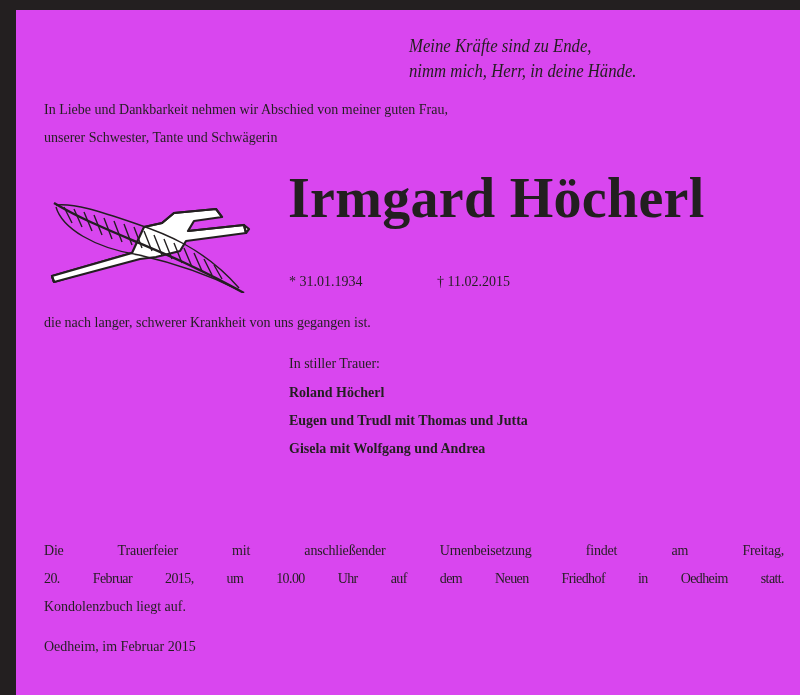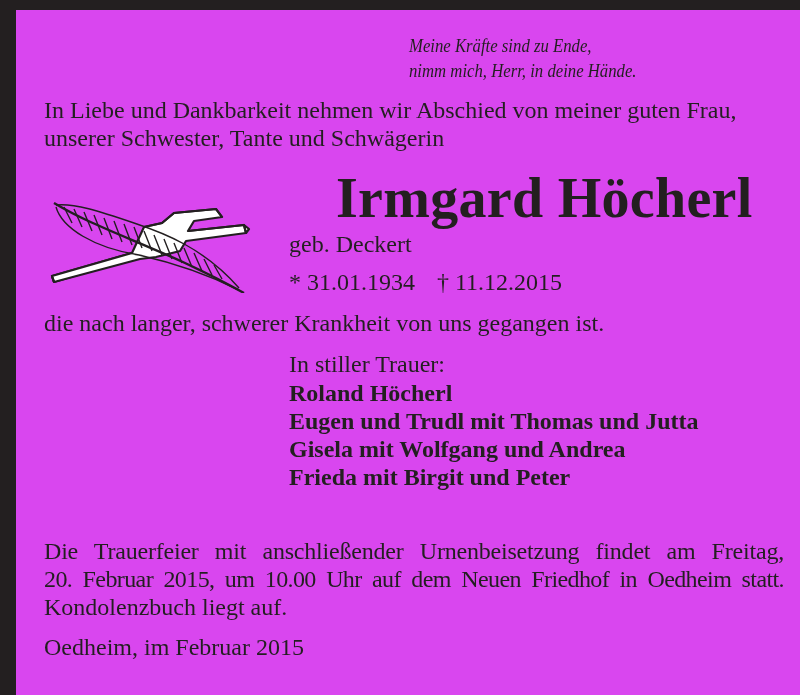--- a/index.html
+++ b/index.html
@@ -1,19 +1,19 @@
 <!DOCTYPE html>
 <html><head>
 <meta charset="utf-8">
 <style>
   html, body { margin:0; padding:0; }
   body { width:800px; height:695px; background:#231f20; position:relative; overflow:hidden;
          font-family:"Liberation Serif", serif; color:#231f20; }
   .card { position:absolute; left:16px; top:10px; width:786px; height:695px; background:#d946ef; }
-  .t { position:absolute; white-space:nowrap; font-size:24px; line-height:28px; }
+  .t { position:absolute; white-space:nowrap; font-size:14px; line-height:28px; }
   .quote { left:393px; font-style:italic; font-size:19px; line-height:25px; transform:scaleX(0.88); transform-origin:left top; }
   .name { font-weight:bold; font-size:56px; line-height:60px; letter-spacing:0.3px; }
   .bold { font-weight:bold; }
   .justify { width:715px; text-align:justify; text-align-last:justify; }
   .emblem { position:absolute; left:28px; top:183px; width:225px; height:100px; }
 </style>
 </head>
 <body>
 
 <div class="card">
@@ -38,31 +38,29 @@
     </g>
 
     <g fill="none" stroke="#231f20" stroke-width="1.4">
       <path d="M10 10 C60 40, 120 55, 200 100" stroke-width="2.4"></path>
       <path d="M12 12 C30 10, 55 18, 90 30 C120 40, 160 55, 195 95"></path>
       <path d="M12 14 C18 35, 50 55, 95 62 C130 70, 165 82, 195 97"></path>
       <path d="M20 14 L28 30 M30 16 L38 34 M40 19 L48 38 M50 22 L58 42 M60 25 L68 46 M70 28 L78 49 M80 31 L88 52 M90 34 L98 55 M100 38 L108 58 M110 42 L118 62 M120 46 L128 66 M130 50 L138 70 M140 55 L148 74 M150 60 L158 78 M160 66 L168 82 M170 72 L178 86"></path>
     </g>
   </svg>
 
-  <div class="t name" style="left:272px; top:158px;margin-left:48px;">Irmgard Höcherl</div>
-  <div class="t" style="left:273px; top:220px;">geb. Deckert</div>
+  <div class="t name" style="left:272px; top:158px;">Irmgard Höcherl</div>
   <div class="t" style="left:273px; top:258px;text-align:right;">* 31.01.1934</div>
-  <div class="t" style="left:421px; top:258px;">† 11.12.2015</div>
+  <div class="t" style="left:421px; top:258px;">† 11.02.2015</div>
 
   <div class="t" style="left:28px; top:299px;">die nach langer, schwerer Krankheit von uns gegangen ist.</div>
 
   <div class="t" style="left:273px; top:340px;">In stiller Trauer:</div>
   <div class="t bold" style="left:273px; top:369px;">Roland Höcherl</div>
   <div class="t bold" style="left:273px; top:397px;">Eugen und Trudl mit Thomas und Jutta</div>
   <div class="t bold" style="left:273px; top:425px;">Gisela mit Wolfgang und Andrea</div>
-  <div class="t bold" style="left:273px; top:453px;">Frieda mit Birgit und Peter</div>
 
   <div class="t justify" style="left:28px; top:527px; width:740px; letter-spacing:-0.2px;">Die Trauerfeier mit anschließender Urnenbeisetzung findet am Freitag,</div>
   <div class="t justify" style="left:28px; top:555px; width:740px; letter-spacing:-0.6px;">20. Februar 2015, um 10.00 Uhr auf dem Neuen Friedhof in Oedheim statt.</div>
   <div class="t" style="left:28px; top:583px;text-align:right;">Kondolenzbuch liegt auf.</div>
 
   <div class="t" style="left:28px; top:623px;">Oedheim, im Februar 2015</div>
 </div>
 
 </body></html>

